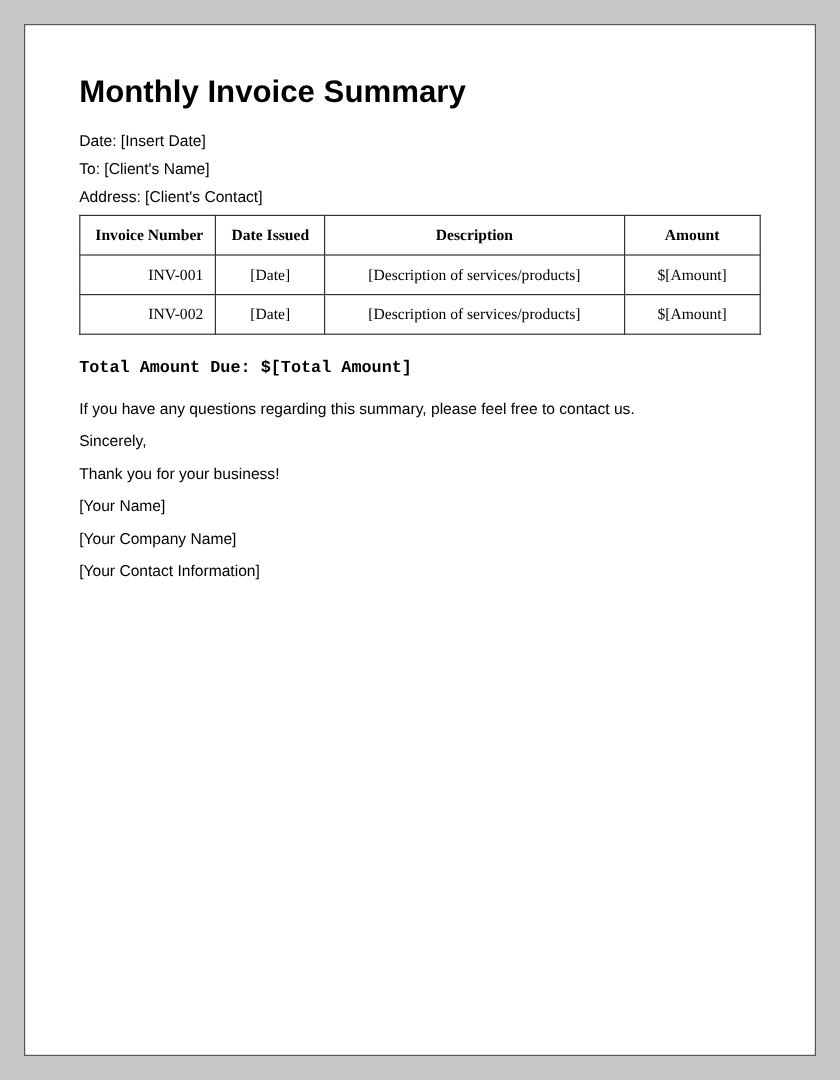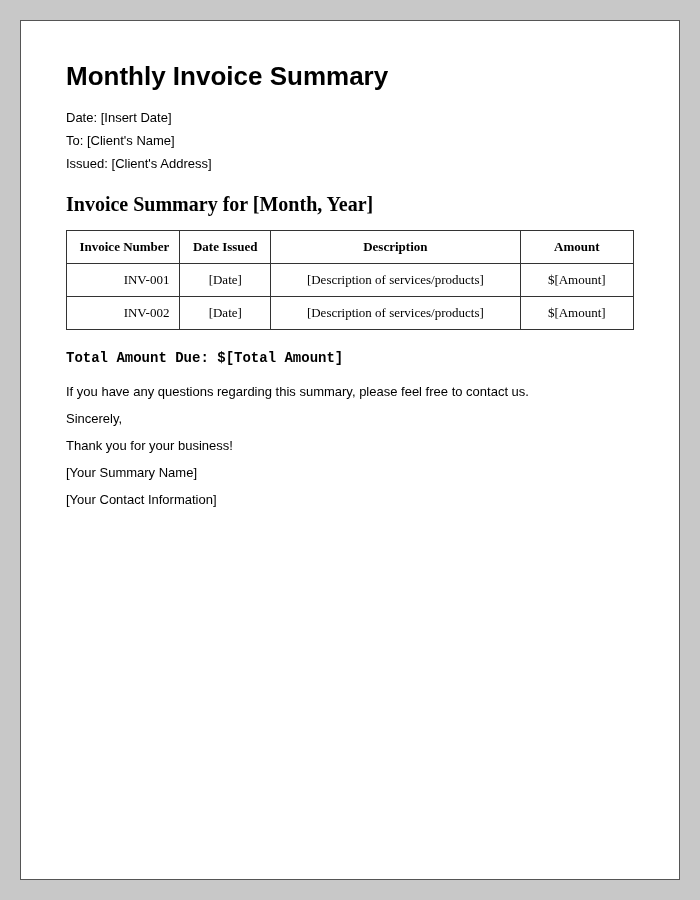--- a/index.html
+++ b/index.html
@@ -94,23 +94,22 @@
 <body>
 
 <div class="page">
 
   <h1 class="main-title">Monthly Invoice Summary</h1>
 
   <p class="meta-line">Date: [Insert Date]</p>
 
   <p class="meta-line">To: [Client's Name]</p>
 
-  <p class="meta-line">Issued: [Client's Address]</p>
+  <p class="meta-line">Address: [Client's Contact]</p>
 
-  <h2 class="section-title">Invoice Summary for [Month, Year]</h2>
 
   <table class="invoice-table">
     <thead>
       <tr>
         <th class="col-invoice-number">Invoice Number</th>
         <th class="col-date-issued center">Date Issued</th>
         <th class="col-description center">Description</th>
         <th class="col-amount center">Amount</th>
       </tr>
     </thead>
@@ -131,18 +130,19 @@
   </table>
 
   <p class="total-line">Total Amount Due: $[Total Amount]</p>
 
   <p class="body-text">If you have any questions regarding this summary, please feel free to contact us.</p>
 
   <p class="body-text">Sincerely,</p>
 
   <p class="body-text">Thank you for your business!</p>
 
+  <p class="body-text">[Your Name]</p>
 
-  <p class="body-text">[Your Summary Name]</p>
+  <p class="body-text">[Your Company Name]</p>
 
   <p class="body-text">[Your Contact Information]</p>
 
 </div>
 
 </body></html>

